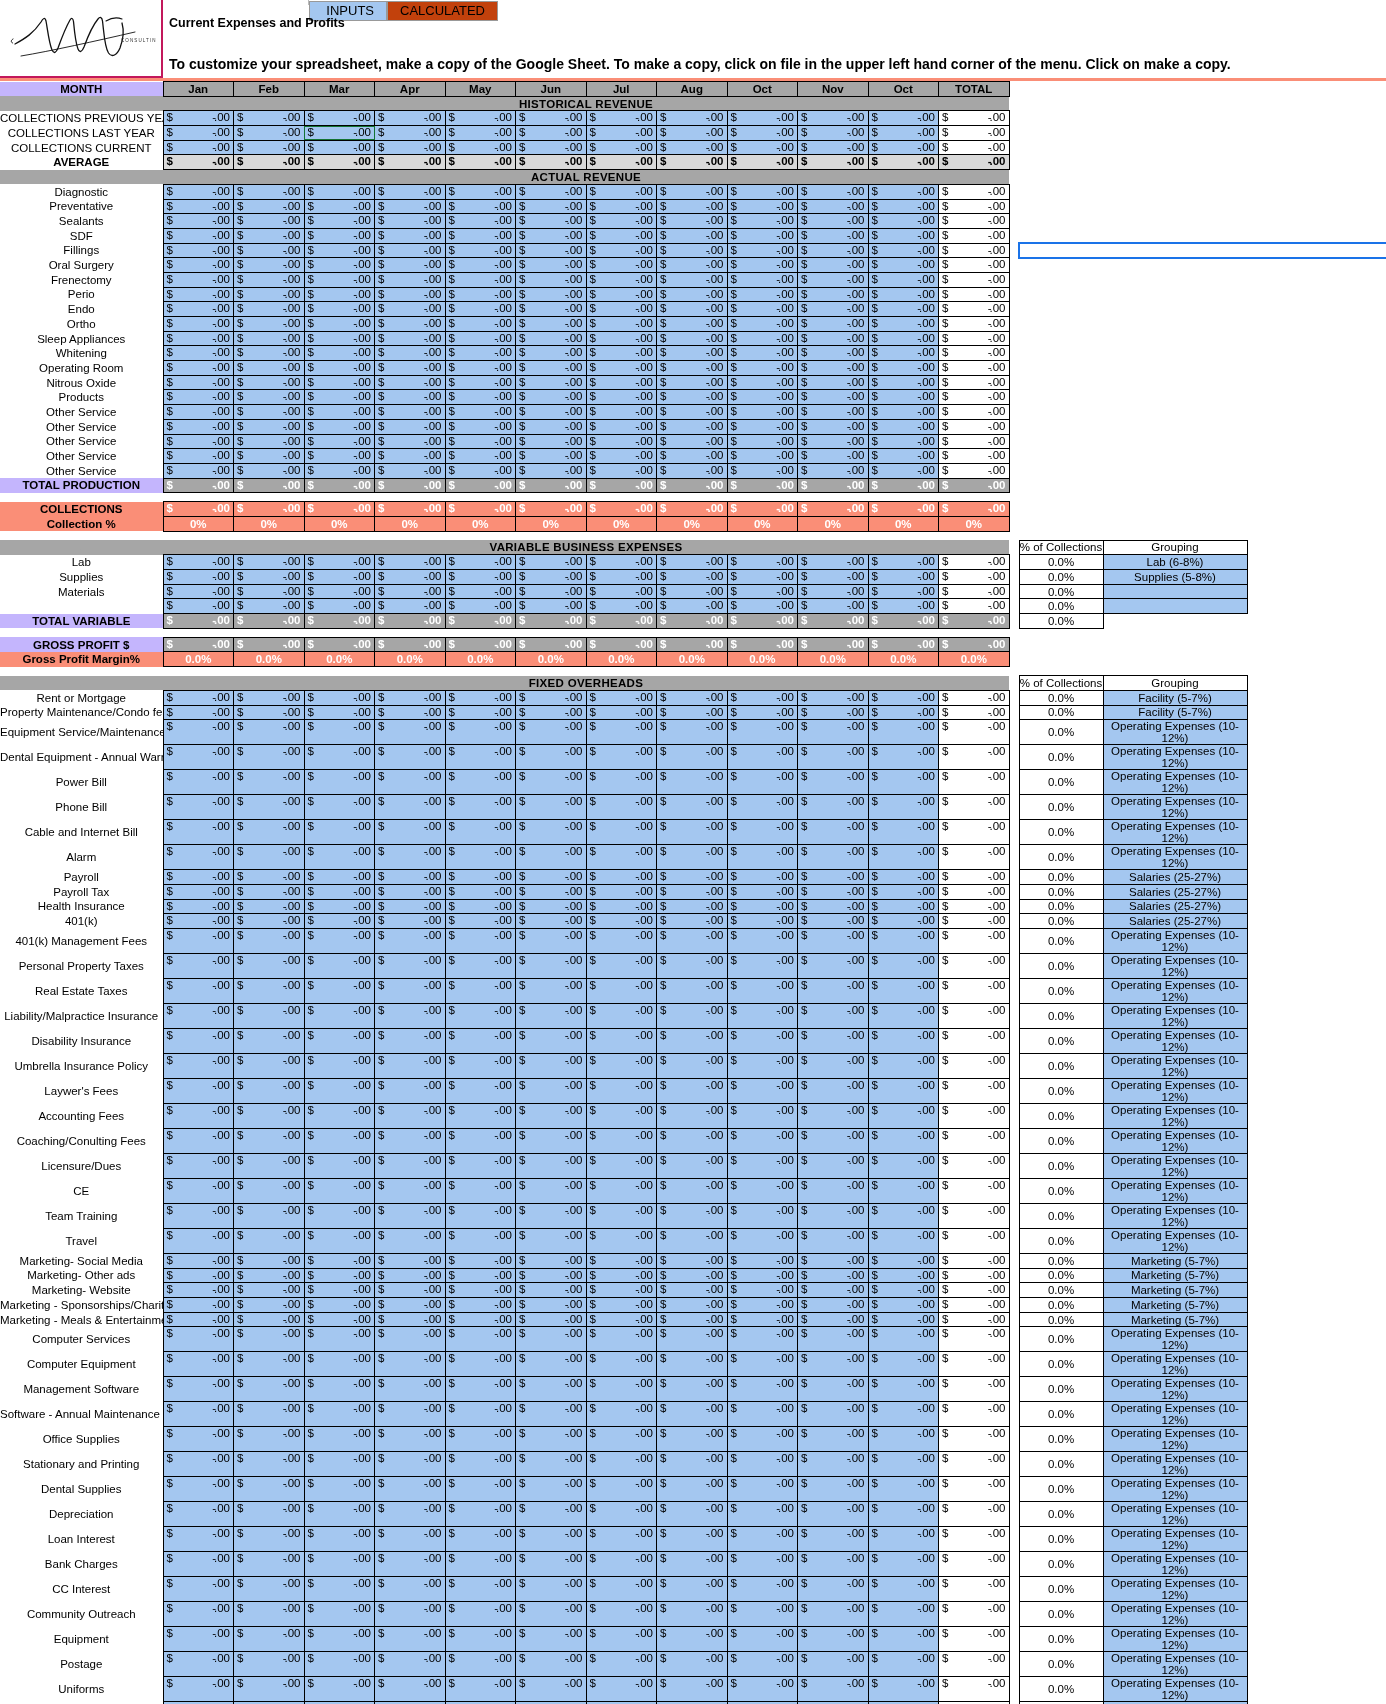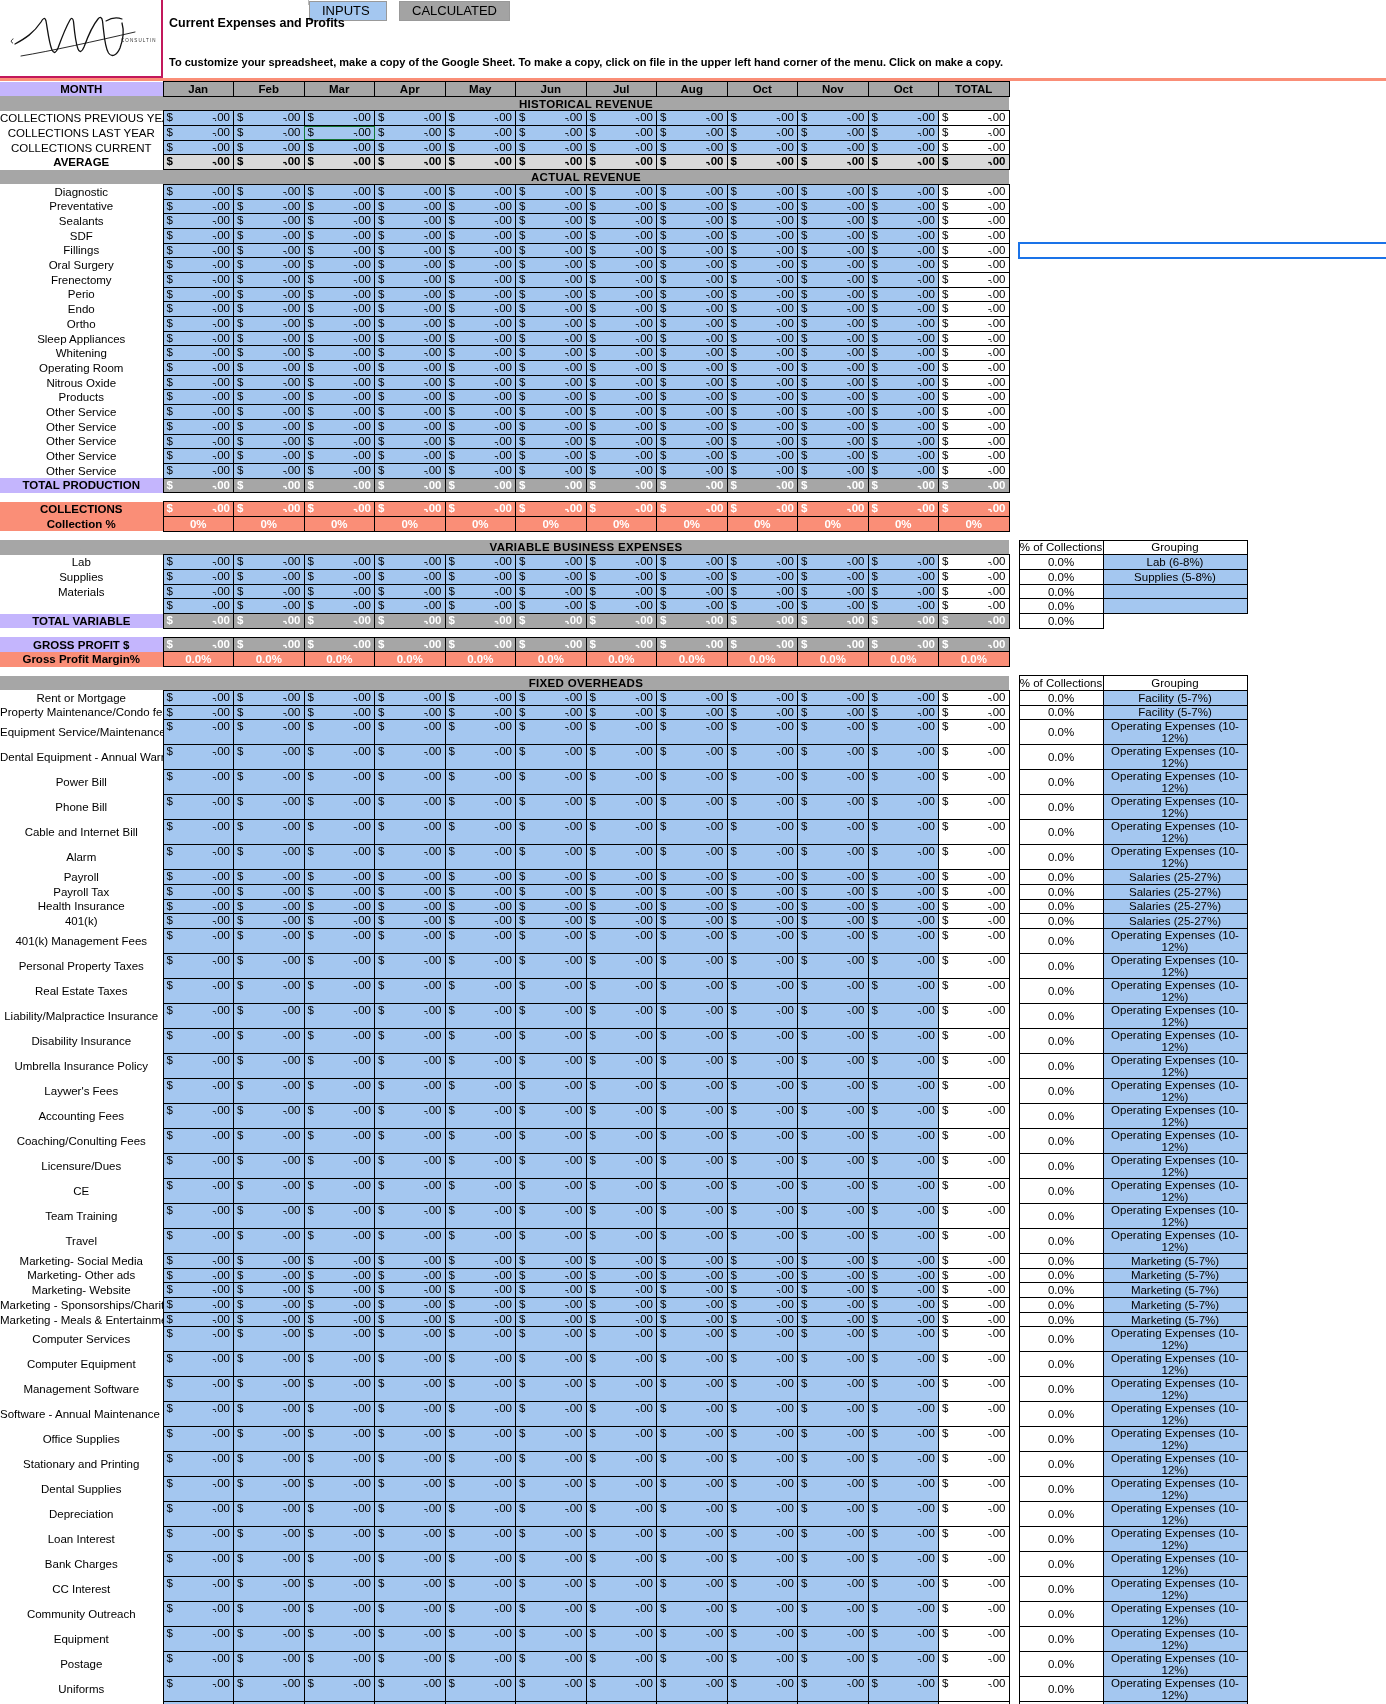--- a/index.html
+++ b/index.html
@@ -15,31 +15,31 @@
   .logo-box {
     width: 163px; border: 2px solid #c2185b; border-top: none; border-left: none;
     display: flex; align-items: center; justify-content: center;
     position: relative; background: #fff;
   }
   .logo-svg { width: 150px; height: 62px; }
   .topinfo { flex: 1; position: relative; }
   .legend { position: absolute; left: 146px; top: 1px; display: flex; }
   .legend div {
     font-size: 13px; padding: 2px 12px; border: 1px solid #999;
-    text-align: left; min-width: 78px; line-height: 14px;
+    text-align: right; min-width: 78px; line-height: 14px;
   }
   .legend .inp { background: #a4c7f0; }
-  .legend .calc { background: #a3a3a3; margin-left: 12px; }
+  .legend .calc { background: #c2410c; }
   .title-line {
     position: absolute; left: 6px; top: 16px;
     font-size: 12.5px; font-weight: bold; color: #000;
   }
   .instr-line {
     position: absolute; left: 6px; top: 56px;
-    font-size: 11px; font-weight: bold; color: #000; white-space: nowrap;
+    font-size: 14px; font-weight: bold; color: #000; white-space: nowrap;
   }
   .topinfo .colstub {
     position: absolute; left: 0; top: 0; width: 146px; height: 5px;
     border-right: 1px solid #bbb;
   }
 
   
   table.sheet { border-collapse: collapse; table-layout: fixed; width: 1386px; }
   table.sheet td { padding: 0; height: 14.7px; font-size: 11.5px; color: #000; }
 

